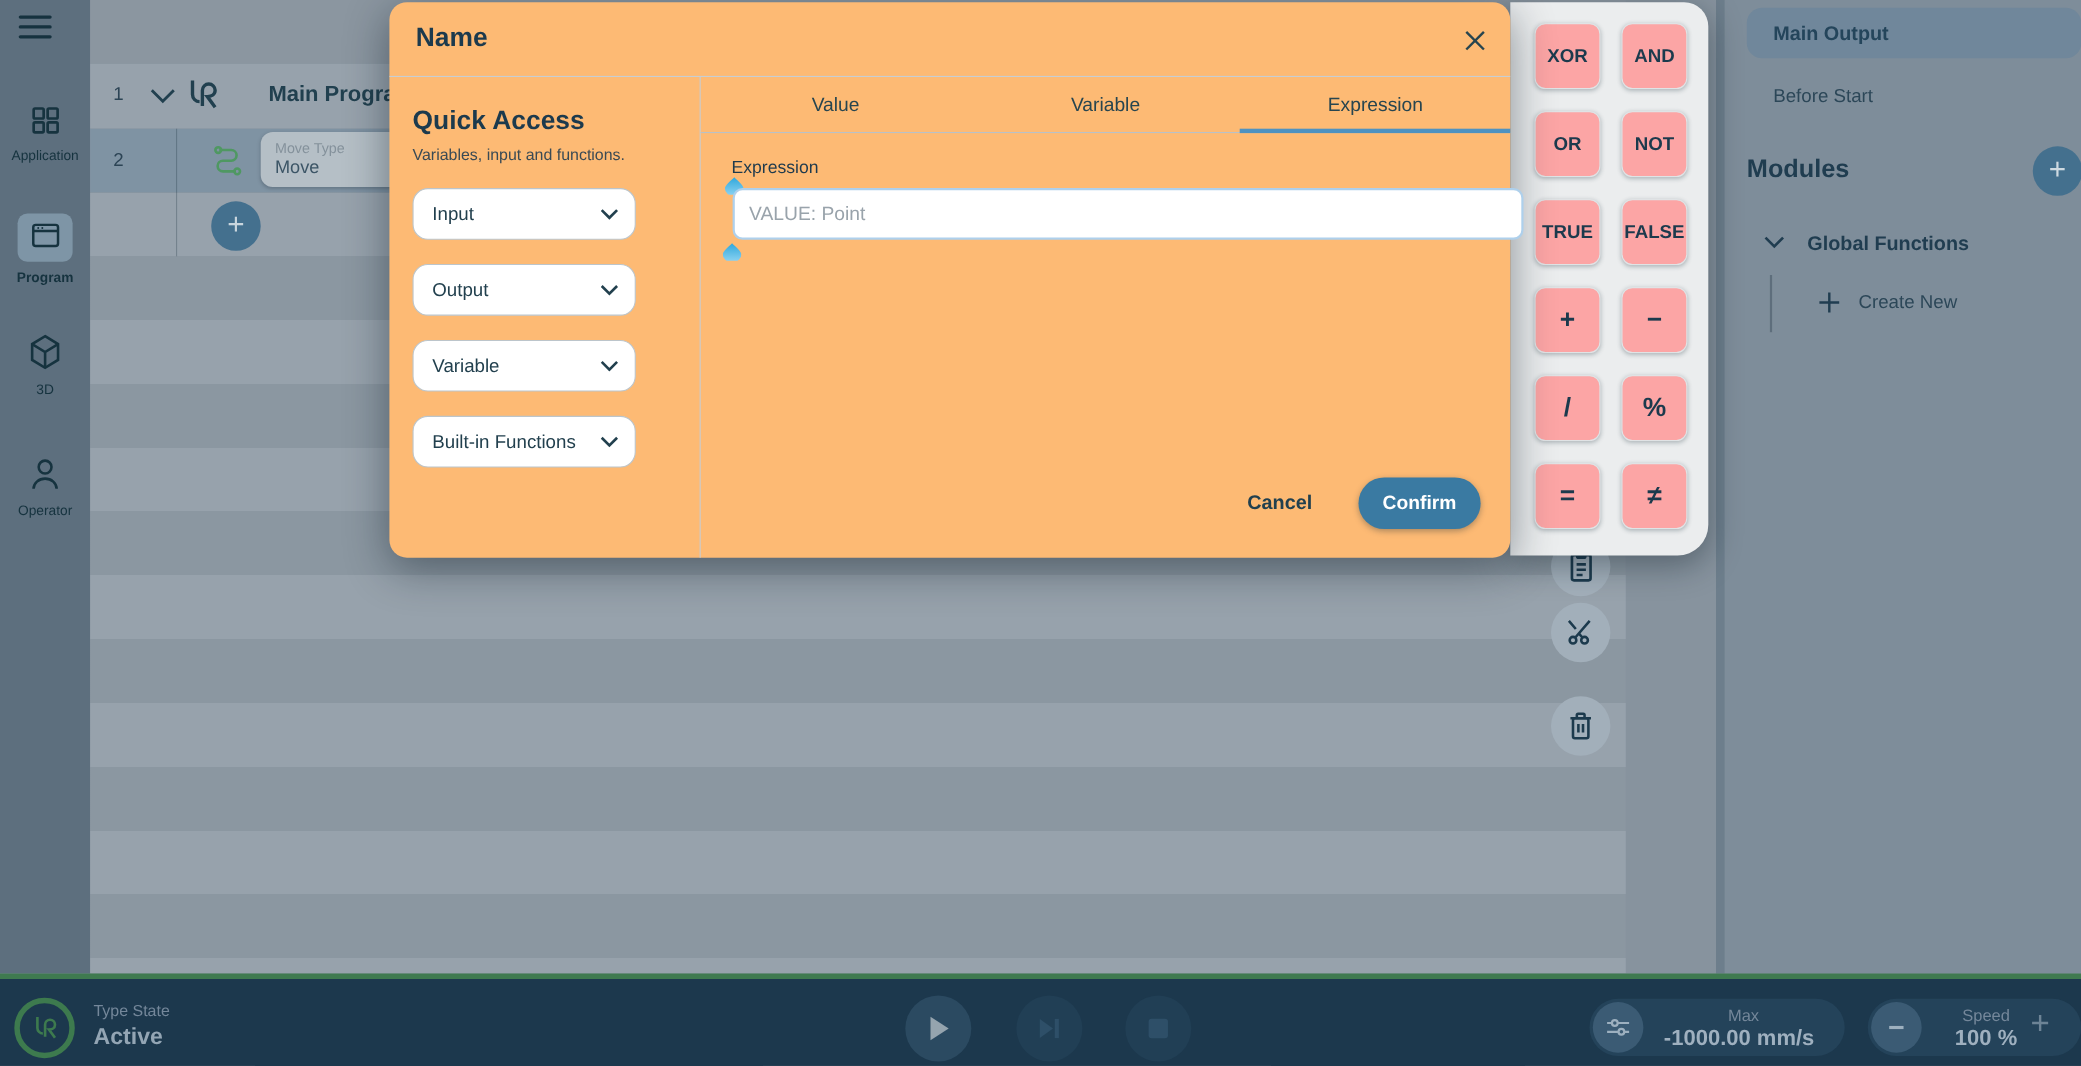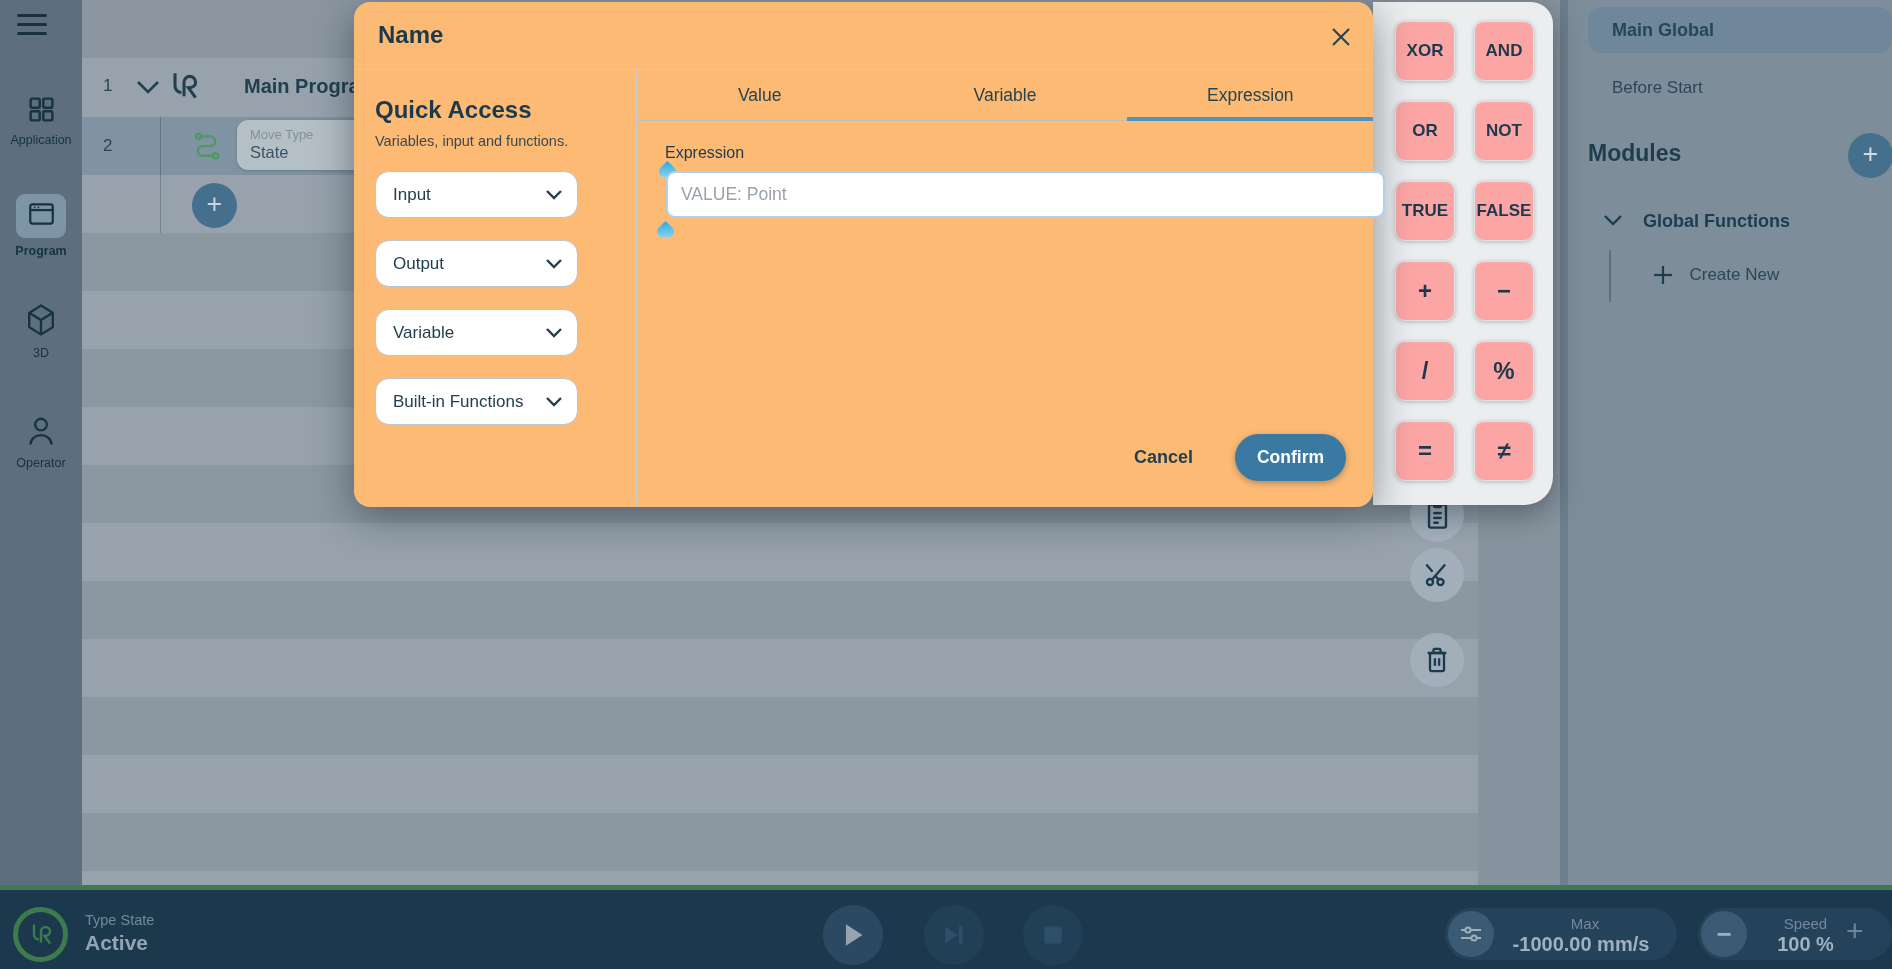--- a/index.html
+++ b/index.html
@@ -165,21 +165,21 @@
   <div class="abs row2">
     <div class="abs rownum" style="left:21px;top:19px;">2</div>
     <svg class="abs" style="left:111px;top:12px;" width="28" height="32" viewBox="0 0 26 28" fill="none" stroke="#4f9862" stroke-width="2.2">
       <path d="M6 6 h10 a4.5 4.5 0 0 1 0 9 h-7 a4.5 4.5 0 0 0 0 9 h11"></path>
       <circle cx="5" cy="6" r="2.4"></circle>
         <circle cx="21" cy="24" r="2.4"></circle>
     </svg>
   </div>
   <div class="abs move-card">
     <div class="cap">Move Type</div>
-    <div class="val">State</div>
+    <div class="val">Move</div>
   </div>
 
   <div class="abs stripes"></div>
   <div class="abs vdiv"></div>
 
   <div class="abs add-btn">+</div>
 
   <div class="abs icon-circle" style="left:1410px;top:488px;">
     <svg width="27" height="29" viewBox="0 0 22 24" fill="none" stroke="#1c3a4d" stroke-width="2">
       <rect x="4" y="3" width="14" height="19" rx="1.5"></rect>
@@ -203,21 +203,21 @@
       <line x1="9.2" y1="10.5" x2="9.2" y2="17"></line>
         <line x1="12.8" y1="10.5" x2="12.8" y2="17"></line>
     </svg>
   </div>
 
   <div class="abs gapcol"></div>
   <div class="abs gapedge"></div>
   <div class="abs rsb"></div>
 
   <div class="abs rsb-pill">
-    <span>Main Global</span>
+    <span>Main Output</span>
   </div>
   <div class="abs rsb-text" style="left:1612px;top:78px;"><span>Before Start</span></div>
   <div class="abs rsb-h" style="left:1588px;top:140px;">Modules</div>
   <div class="abs rsb-plus">+</div>
 
   <svg class="abs" style="left:1603px;top:214px;" width="20" height="13" viewBox="0 0 20 13" fill="none" stroke="#203d50" stroke-width="2.4">
     <path d="M2 2 L10 10 L18 2"></path>
   </svg>
   <div class="abs rsb-h" style="left:1643px;top:211px;font-size:18px;"><span>Global Functions</span></div>
   <div class="abs indent-line"></div>

